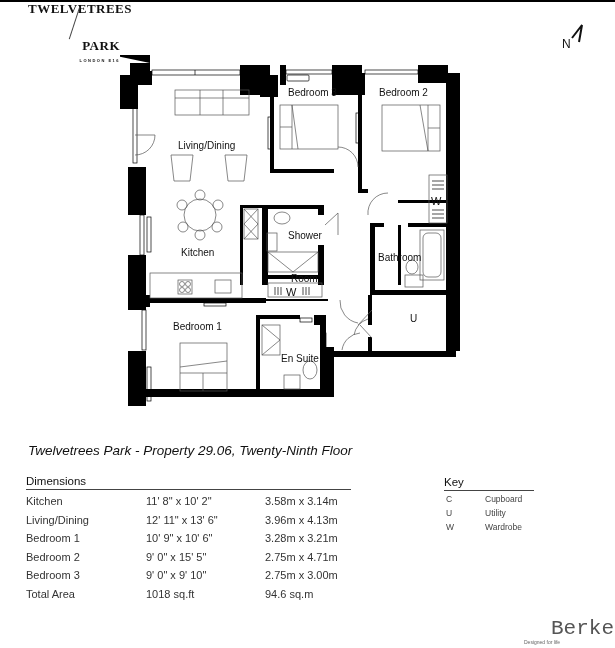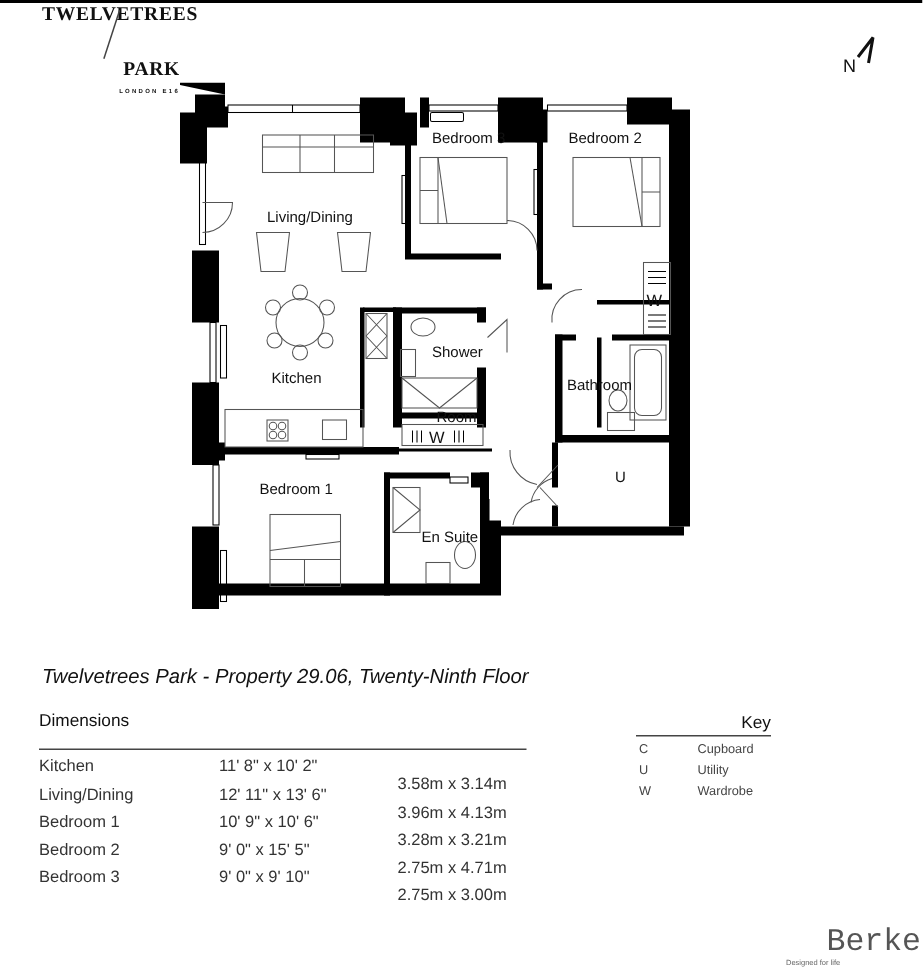--- a/index.html
+++ b/index.html
@@ -15,26 +15,26 @@
 
   .north { position:absolute; left:558px; top:20px; width:30px; height:32px; }
   .north .n { position:absolute; left:4px; top:17px; font-size:12px; color:#111; }
 
   .plan { position:absolute; left:120px; top:55px; width:350px; height:370px; }
   .room-label { position:absolute; font-size:10px; color:#111; white-space:nowrap; }
 
   .title { position:absolute; left:28px; top:443px; font-size:13.5px; color:#111;font-style:italic; }
 
   .dims { position:absolute; left:26px; top:475px; width:325px; }
-  .dims-head { font-size:11.5px; color:#111; padding-bottom:12px; border-bottom:1px solid #444; }
+  .dims-head { font-size:11.5px; color:#111; padding-bottom:2px; border-bottom:1px solid #444; }
   .dims-row { position:relative; height:18.5px; font-size:11px; color:#333; }
   .dims-row span { position:absolute; top:5px; }
-  .c1 { left:0; } .c2 { left:120px; } .c3 { left:239px;margin-top:12px; }
-
-  .key { position:absolute; left:424px; top:476px; width:90px;text-align:right; }
+  .c1 { left:0; } .c2 { left:120px; } .c3 { left:239px; }
+
+  .key { position:absolute; left:444px; top:476px; width:90px; }
   .key-head { font-size:11.5px; color:#111; padding-bottom:2px; border-bottom:1px solid #444; }
   .key-row { position:relative; height:14px; font-size:8.5px; color:#444; }
   .key-row span { position:absolute; top:3px; }
   .k1 { left:2px; } .k2 { left:41px; }
 
   .brand { position:absolute; left:522px; top:619px; width:72px; text-align:left; color:#555; }
   .brand .b1 { font-family:Liberation Mono, monospace; font-size:21px; line-height:20px; display:block; color:#555;margin-left:29px; }
   .brand .b2 { font-size:5px; display:block; margin-left:2px; color:#666; }
 </style>
 </head>
@@ -265,20 +265,25 @@
   <div class="dims-row">
     <span class="c1">Bedroom 2</span>
     <span class="c2">9' 0" x 15' 5"</span>
     <span class="c3">2.75m x 4.71m</span>
   </div>
   <div class="dims-row">
     <span class="c1">Bedroom 3</span>
     <span class="c2">9' 0" x 9' 10"</span>
     <span class="c3">2.75m x 3.00m</span>
   </div>
+  <div class="dims-row">
+    <span class="c1">Total Area</span>
+    <span class="c2">1018 sq.ft</span>
+    <span class="c3">94.6 sq.m</span>
+  </div>
 </div>
 
 <div class="key">
   <div class="key-head">Key</div>
   <div class="key-row">
     <span class="k1">C</span>
     <span class="k2">Cupboard</span>
   </div>
   <div class="key-row">
     <span class="k1">U</span>

